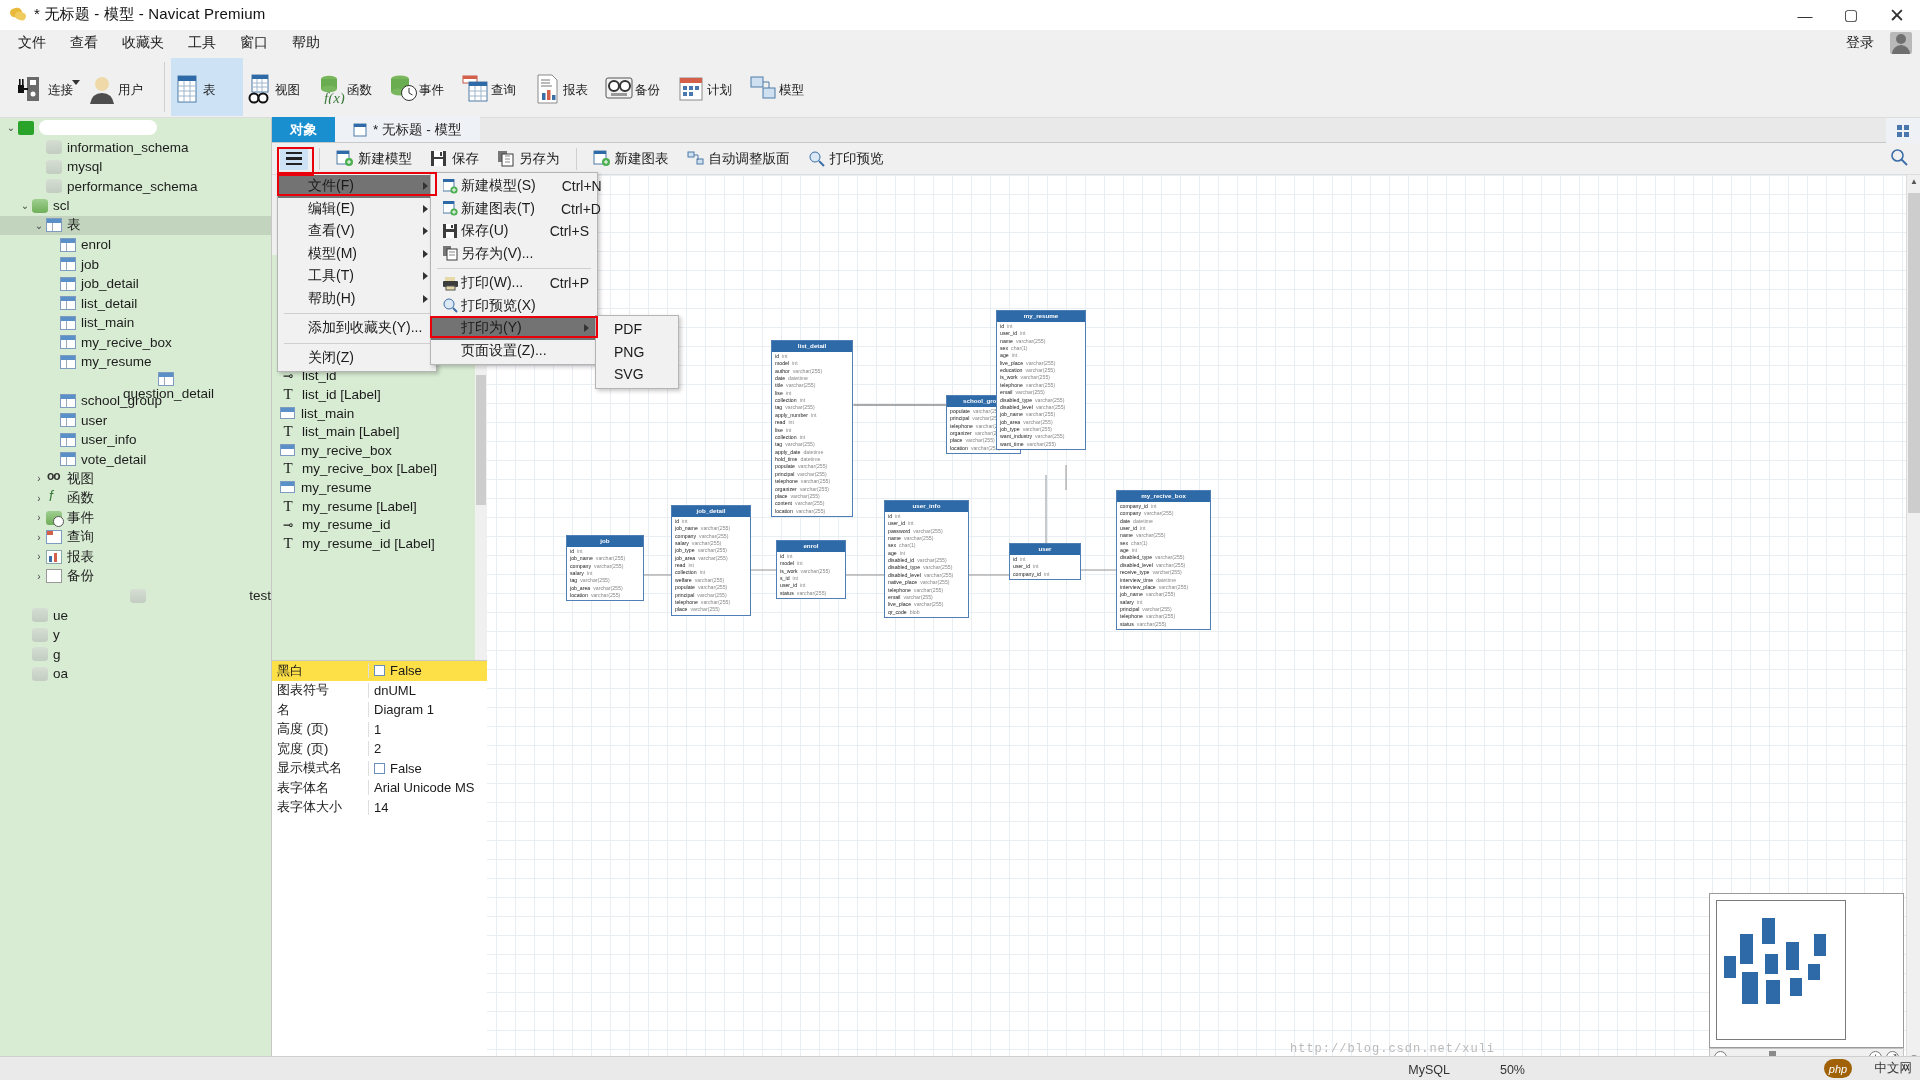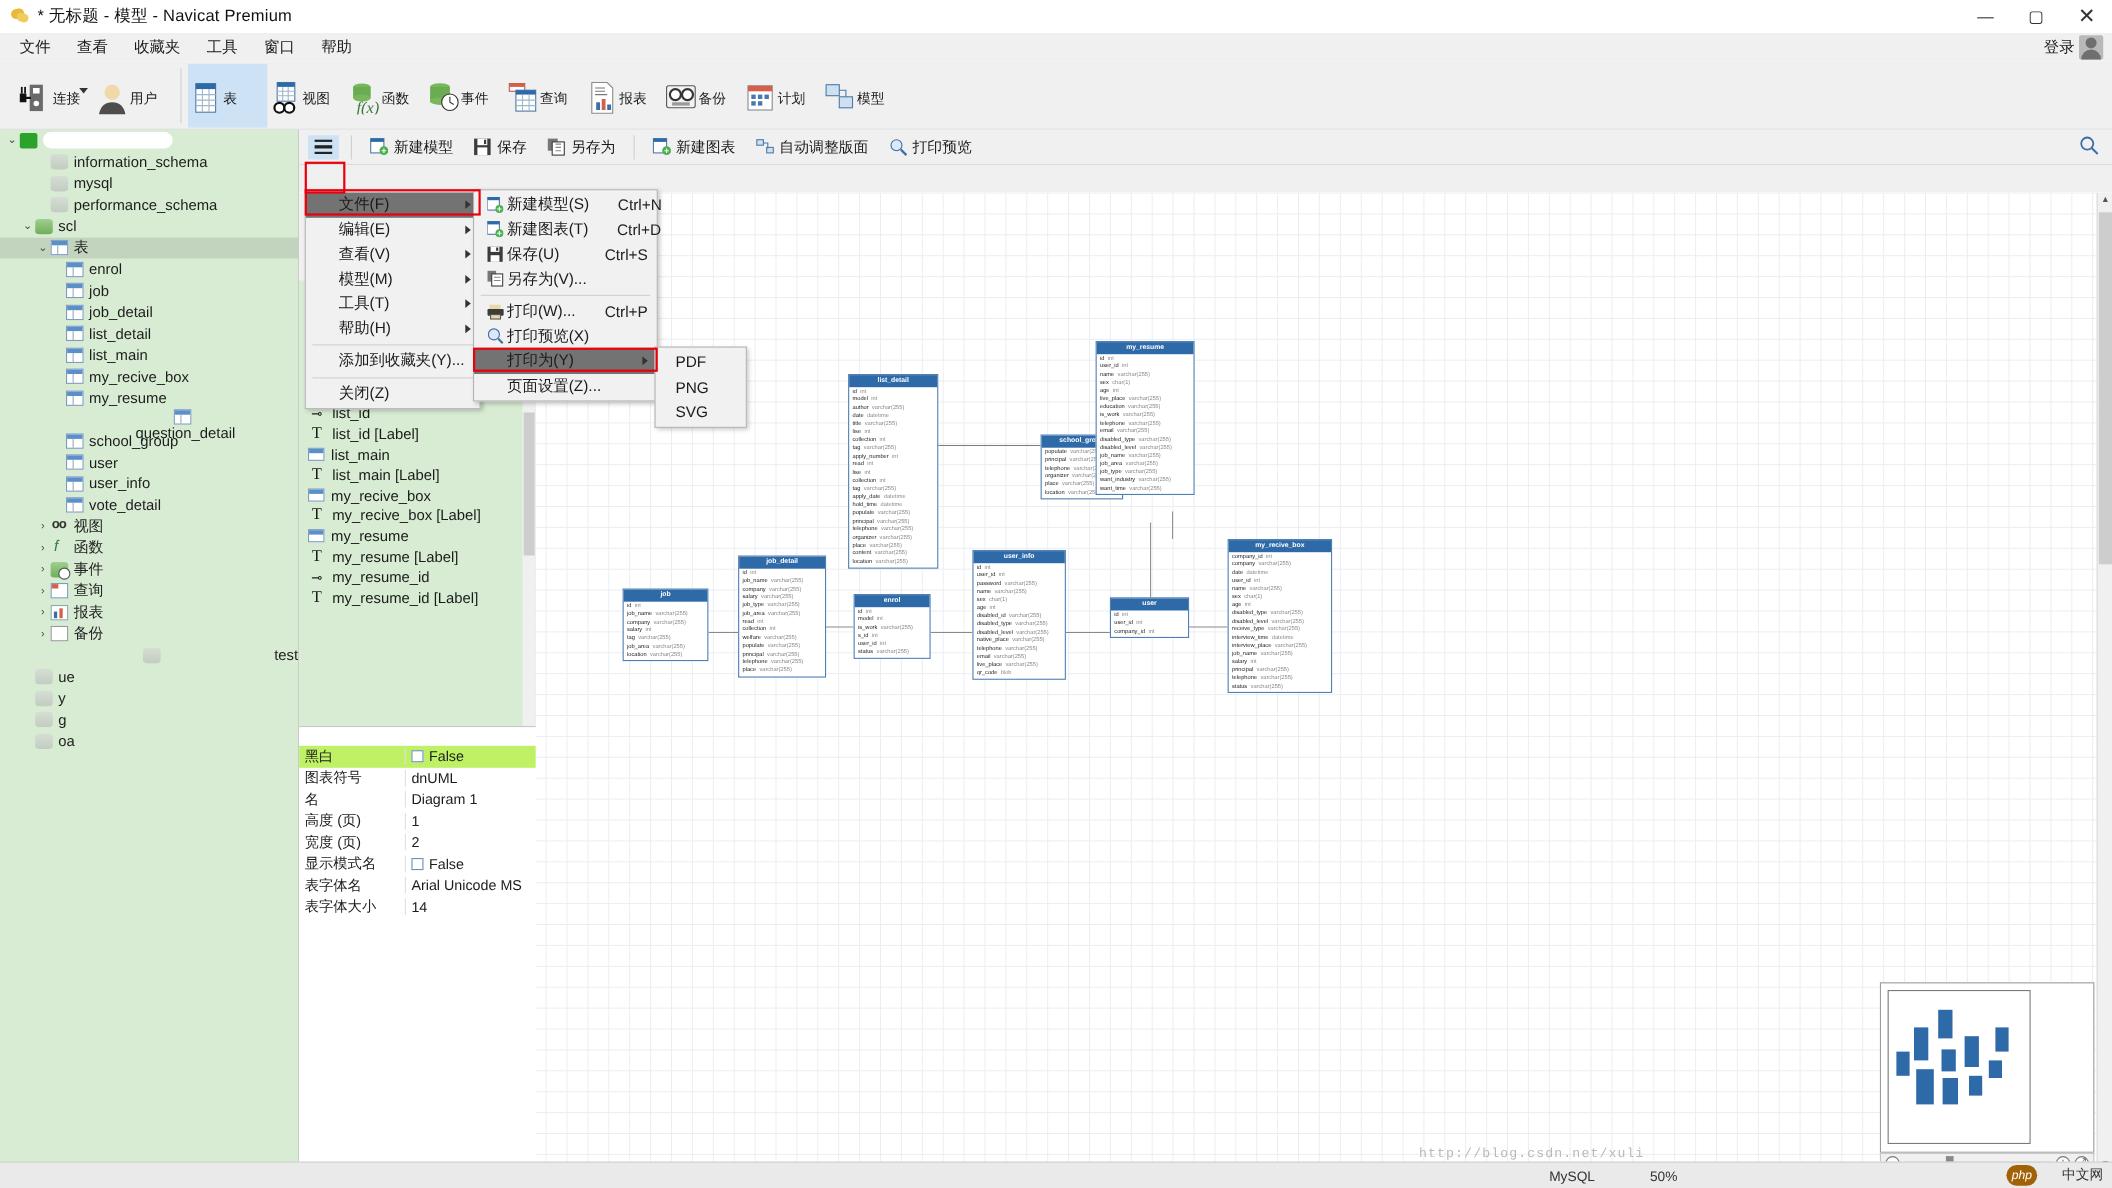--- a/index.html
+++ b/index.html
@@ -21,21 +21,21 @@
   .tb-title { font-size:15px; color:#111; letter-spacing:.2px; }
   .win-buttons { position:absolute; right:0; top:0; display:flex; height:30px; }
   .win-btn { width:46px; height:30px; display:flex; align-items:center; justify-content:center;
              font-size:15px; color:#333; }
   .win-btn.close { font-size:19px; }
 
   
   .menubar { height:26px; background:#f0f0f0; display:flex; align-items:center;
              padding-left:6px; position:relative; }
   .menubar .mi { padding:3px 12px; font-size:14px; color:#1b1b1b; }
-  .menubar .right { position:absolute; right:8px; top:0; height:26px; display:flex; align-items:center; gap:4px; }
+  .menubar .right { position:absolute; right:8px; top:0; height:26px; display:flex; align-items:center; gap:16px; }
   .menubar .login { font-size:14px; color:#1b1b1b; }
   .avatar-sm { width:22px; height:22px; background:#b9b9b9; border-radius:2px; position:relative; overflow:hidden;}
   .avatar-sm:after{content:"";position:absolute;width:10px;height:10px;border-radius:50%;background:#6f6f6f;left:6px;top:2px;}
   .avatar-sm:before{content:"";position:absolute;width:18px;height:10px;border-radius:9px 9px 0 0;background:#6f6f6f;left:2px;top:13px;}
 
   
   .ribbon { height:62px; background:#f0f0f0; display:flex; align-items:flex-start;
             padding:2px 0 0 14px; border-bottom:1px solid #dcdcdc; position:relative; }
   .rb-item { width:72px; height:58px; display:flex; flex-direction:row; align-items:center;
              justify-content:flex-start; padding-top:4px; position:relative; }
@@ -142,21 +142,21 @@
   .obj-ico.k { font-size:12px; }
   .obj-ico.tb { width:15px;height:12px;background:#fff;border:1px solid #7e9cc0;position:relative;}
   .obj-ico.tb:before{content:"";position:absolute;left:0;top:0;right:0;height:3.5px;background:#5b8fc7;}
   .obj-scroll { position:absolute; right:0; top:0; width:12px; bottom:0; background:#f0f0f0; }
   .obj-scroll .th { position:absolute; left:1px; top:120px; width:10px; height:130px; background:#cdcdcd; }
 
   
   .propgrid { position:absolute; left:272px; top:660px; width:215px; bottom:0; background:#fff;
               border-top:1px solid #c8c8c8; }
   .prop-row { display:flex; height:19.5px; align-items:center; font-size:13px; border-bottom:0; }
-  .prop-row.sel { background:#bef264;margin-top:17px; }
+  .prop-row.sel { background:#fde047; }
   .prop-k { width:96px; padding-left:5px; color:#1b1b1b; white-space:nowrap; overflow:hidden; }
   .prop-v { flex:1; padding-left:5px; color:#1b1b1b; white-space:nowrap; overflow:hidden;
             display:flex; align-items:center; gap:5px; border-left:1px solid #dedede; }
   .cb { width:11px;height:11px;border:1px solid #6a8fbb;background:#fff; flex:none; }
 
   
   .menu { position:absolute; background:#f1f1f1; border:1px solid #b5b5b5;
           box-shadow:2px 2px 4px rgba(0,0,0,.22); font-size:14px; padding:2px 0; }
   .menu .it { display:flex; align-items:center; height:22.5px; padding:0 8px; position:relative;
               color:#1b1b1b; white-space:nowrap; }
@@ -516,20 +516,38 @@
         <div class="tree-row" style="padding-left: 18px;">
           <span class="chev"></span>
           <span class="ico db gray"></span>
           <span>oa</span>
         </div>
       </div>
   </div>
 
   <div class="main">
 
+    <div class="tabbar">
+      <div class="tab active">对象</div>
+      <div class="tab plain">
+        <svg width="14" height="14" viewBox="0 0 14 14">
+          <rect x="1" y="1" width="12" height="12" fill="#fff" stroke="#4d7ba8"></rect>
+          <rect x="1" y="1" width="12" height="3" fill="#2f6aa8"></rect>
+        </svg>
+        <span>* 无标题 - 模型</span>
+      </div>
+      <div class="rightbox">
+        <svg width="16" height="16" viewBox="0 0 16 16">
+          <rect x="2" y="2" width="5" height="5" fill="#4a77ad"></rect>
+            <rect x="9" y="2" width="5" height="5" fill="#4a77ad"></rect>
+          <rect x="2" y="9" width="5" height="5" fill="#4a77ad"></rect>
+            <rect x="9" y="9" width="5" height="5" fill="#4a77ad"></rect>
+        </svg>
+      </div>
+    </div>
 
     <div class="subtoolbar">
       <div class="hamburger-wrap">
         <div class="hamburger">
             <i></i>
             <i></i>
             <i></i>
           </div>
       </div>
       <div class="st-sep"></div>

